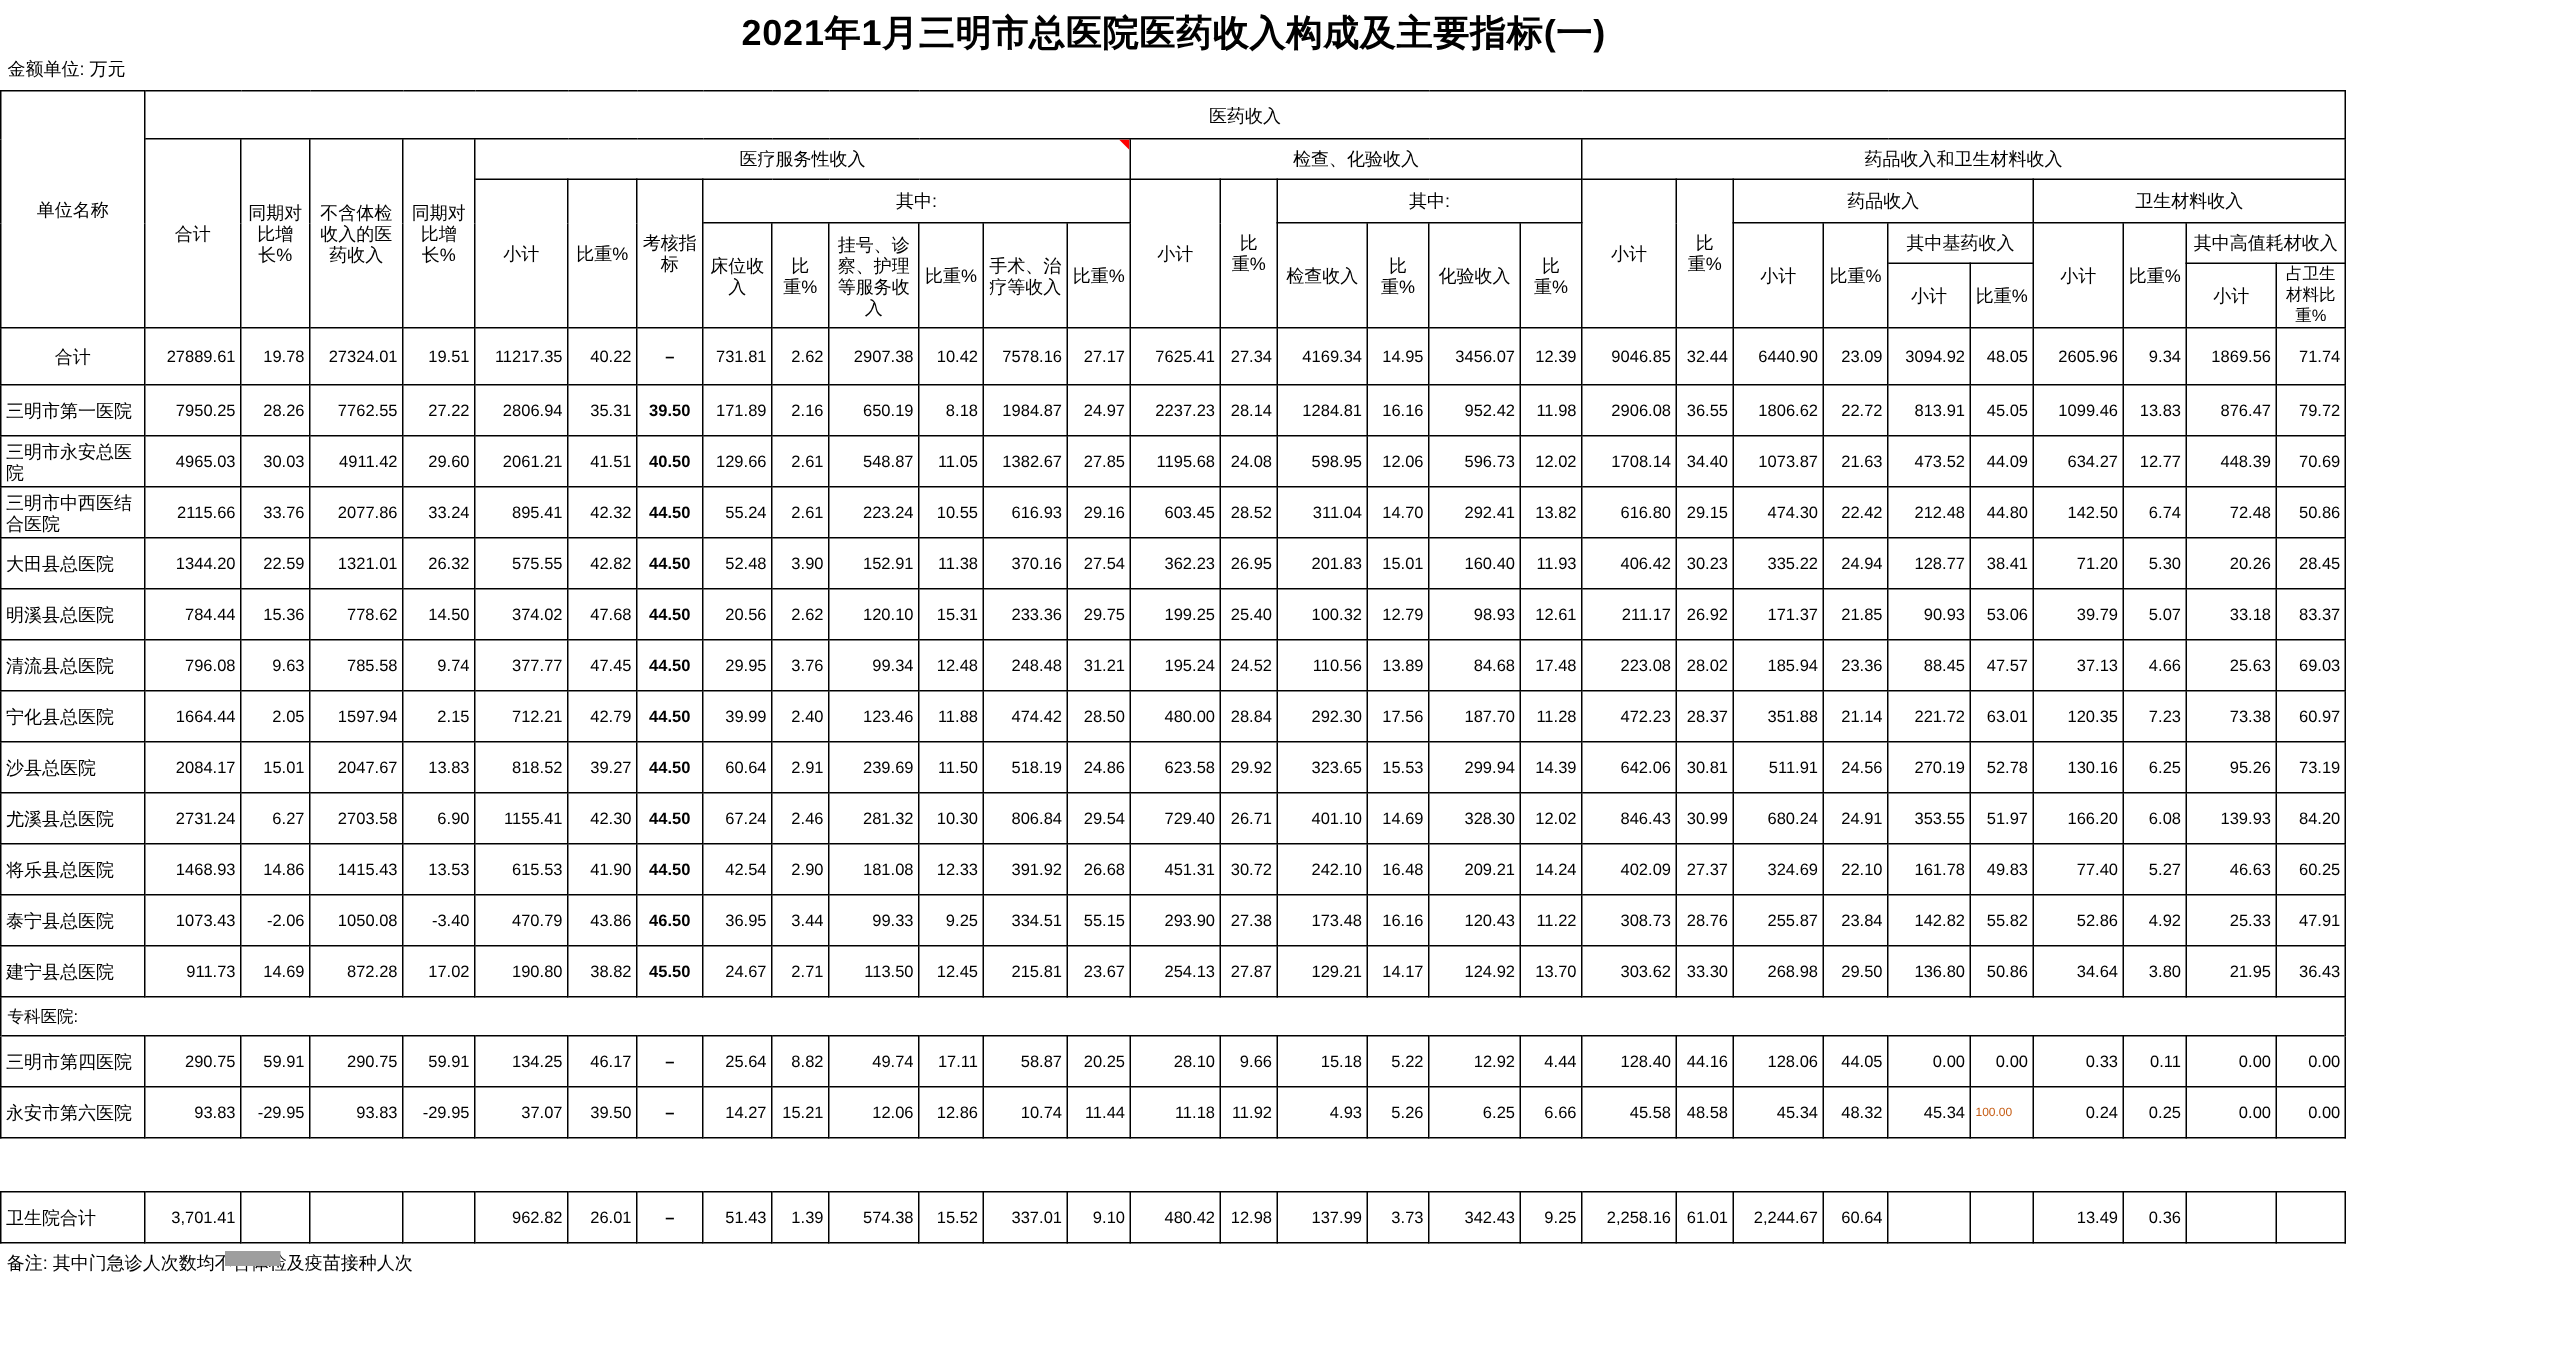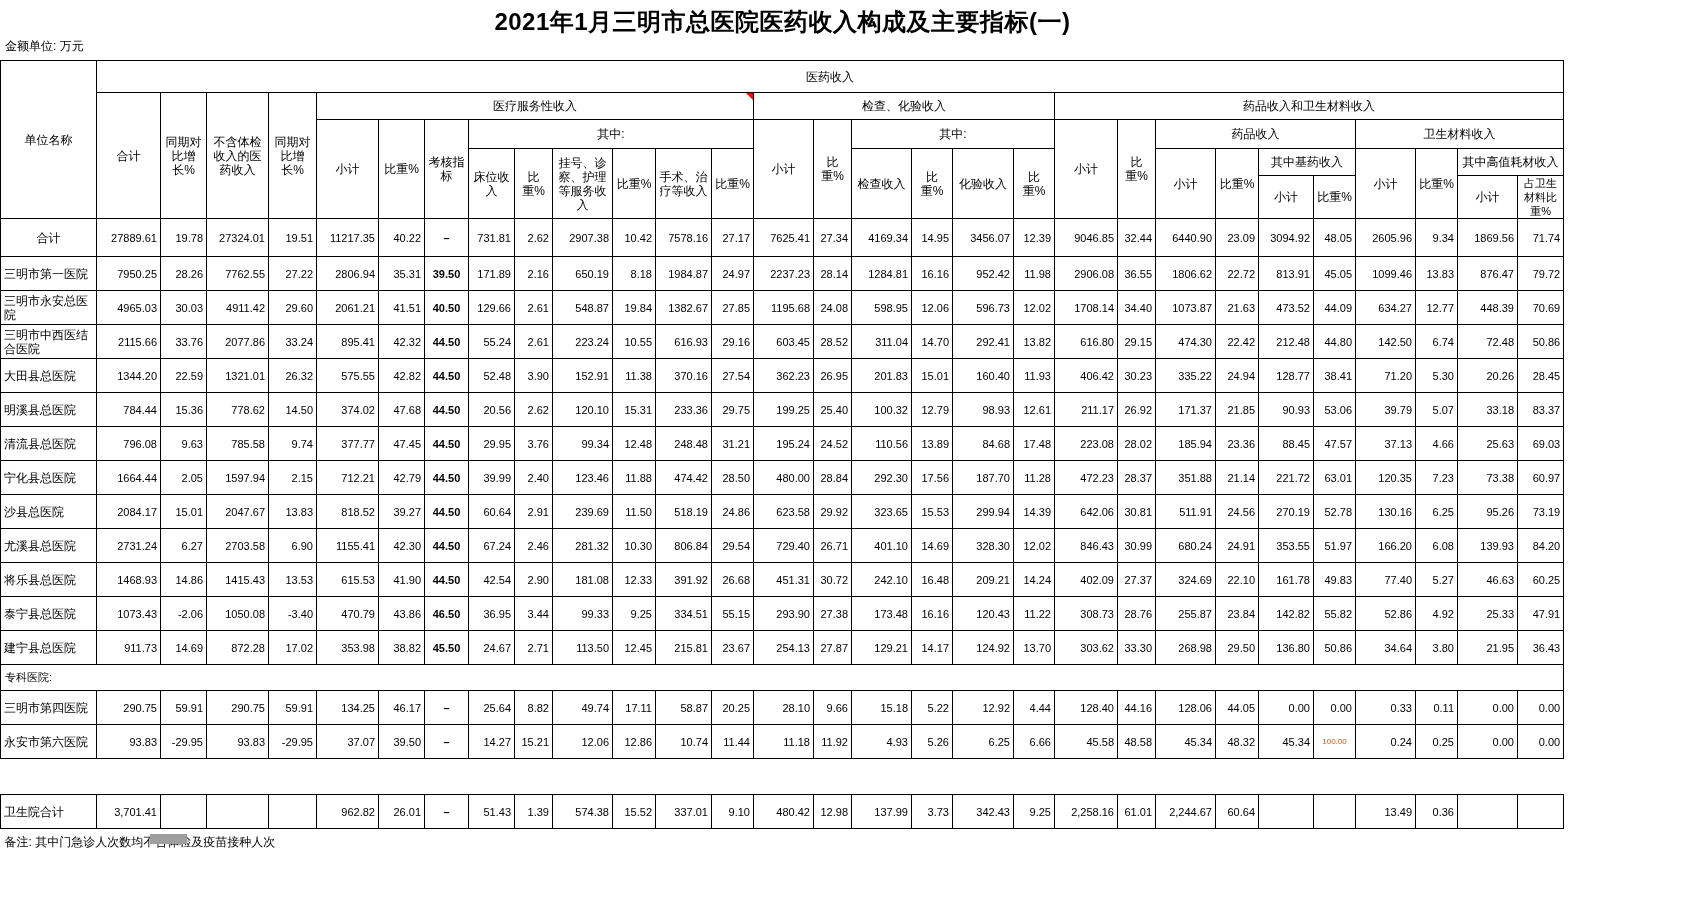--- a/index.html
+++ b/index.html
@@ -30,21 +30,21 @@
   thead th.small{font-size:11px;}
   tr.hr1{height:32px;} tr.hr2{height:27px;} tr.hr3{height:29px;}
   tr.hr4{height:27px;} tr.hr5{height:27px;}
   tr.data-row{height:34px;} tr.total-row{height:38px;}
   tr.section-row{height:26px;} tr.spacer-row{height:36px;}
   tr.summary-row{height:34px;} tr.note-row{height:26px;}
   td.name-cell{font-size:12px;text-align:left;padding:0 2px;line-height:14px;}
   tr.total-row td.name-cell{text-align:center;}
   td.num{text-align:right;padding-right:4px;}
   td.assess{text-align:center;font-weight:bold;}
-  td.small-orange{font-size:8px;color:#c55a11;text-align:center;padding-right:4px;}
+  td.small-orange{font-size:8px;color:#c55a11;text-align:left;padding-right:4px;}
   tr.section-row td{
     border-top:none;border-bottom:none;text-align:left;font-size:11px;padding-left:4px;
   }
   tr.spacer-row td{border:none;}
   tr.note-row td{
     border:none;text-align:left;font-size:12px;vertical-align:top;
     padding:5px 0 0 4px;
   }
   .red-tri{
     position:absolute;top:0;right:0;width:0;height:0;
@@ -217,21 +217,21 @@
           <td class="num">4965.03</td>
           <td class="num">30.03</td>
           <td class="num">4911.42</td>
           <td class="num">29.60</td>
           <td class="num">2061.21</td>
           <td class="num">41.51</td>
           <td class="assess">40.50</td>
           <td class="num">129.66</td>
           <td class="num">2.61</td>
           <td class="num">548.87</td>
-          <td class="num">19.84</td>
+          <td class="num">11.05</td>
           <td class="num">1382.67</td>
           <td class="num">27.85</td>
           <td class="num">1195.68</td>
           <td class="num">24.08</td>
           <td class="num">598.95</td>
           <td class="num">12.06</td>
           <td class="num">596.73</td>
           <td class="num">12.02</td>
           <td class="num">1708.14</td>
           <td class="num">34.40</td>
@@ -531,21 +531,21 @@
           <td class="num">4.92</td>
           <td class="num">25.33</td>
           <td class="num">47.91</td>
         </tr>
         <tr class="data-row">
           <td class="name-cell">建宁县总医院</td>
           <td class="num">911.73</td>
           <td class="num">14.69</td>
           <td class="num">872.28</td>
           <td class="num">17.02</td>
-          <td class="num">353.98</td>
+          <td class="num">190.80</td>
           <td class="num">38.82</td>
           <td class="assess">45.50</td>
           <td class="num">24.67</td>
           <td class="num">2.71</td>
           <td class="num">113.50</td>
           <td class="num">12.45</td>
           <td class="num">215.81</td>
           <td class="num">23.67</td>
           <td class="num">254.13</td>
           <td class="num">27.87</td>

